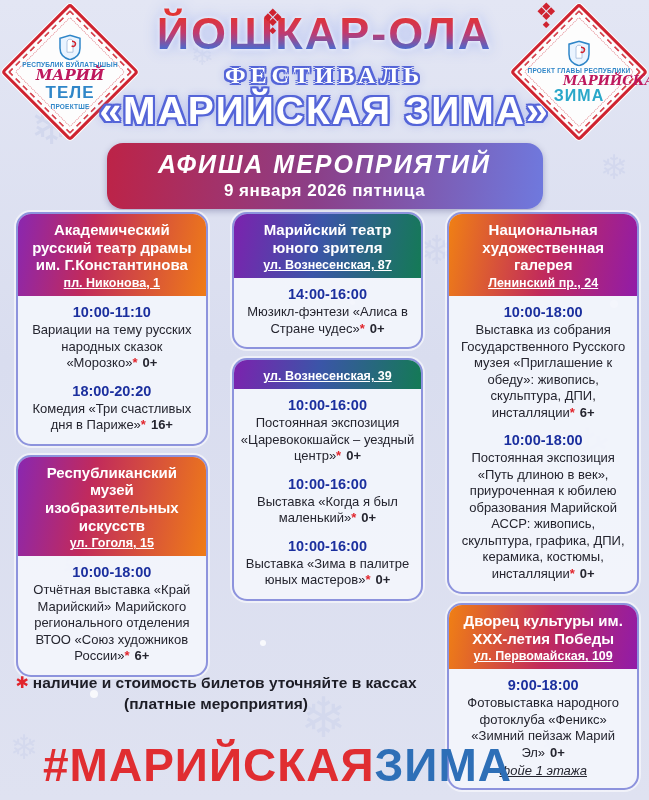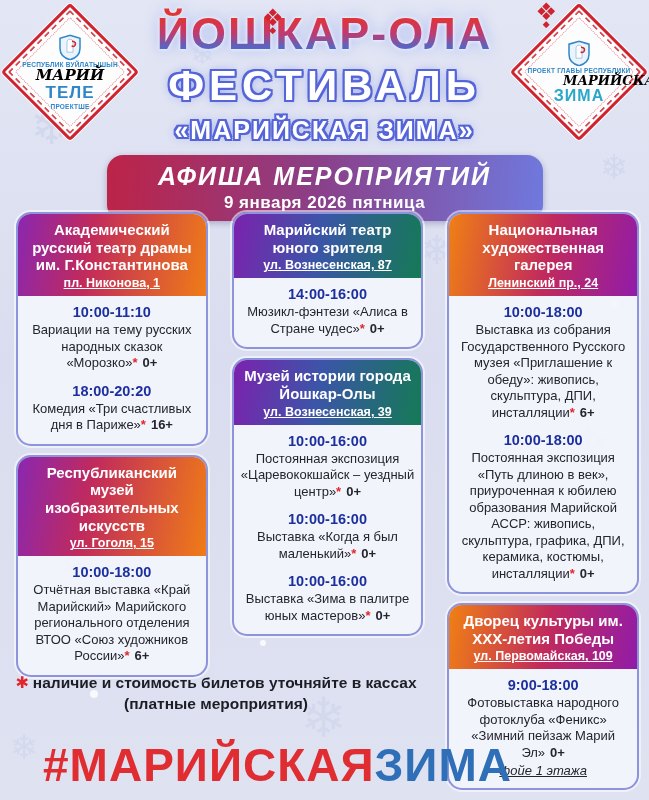--- a/index.html
+++ b/index.html
@@ -30,21 +30,21 @@
     content:"";position:absolute;inset:2px;border:2px dashed #cf2330;border-radius:2px;opacity:.85;
   }
   .diamond::after{
     content:"";position:absolute;inset:7px;border:1px dotted #d95560;border-radius:2px;opacity:.7;
   }
   .logo-content{
     position:absolute;left:50%;top:50%;width:112px;
     transform:translate(-50%,-50%);text-align:center;z-index:3;
   }
   .logo-tiny{font-size:6.5px;font-weight:bold;color:#2f86c8;letter-spacing:.2px;margin-top:1px;}
-  .logo-red{font-family:"DejaVu Serif","Liberation Serif",serif;font-style:italic;font-weight:bold;color:#000000;font-size:15px;line-height:1.05;}
+  .logo-red{font-family:"DejaVu Serif","Liberation Serif",serif;font-style:italic;font-weight:bold;color:#be185d;font-size:15px;line-height:1.05;}
   .logo-blue-big{font-weight:700;color:#2f86c8;font-size:17px;letter-spacing:1px;line-height:1.05;}
   .logo-teal{font-weight:800;color:#2aa7c9;font-size:16px;letter-spacing:1px;line-height:1.0;}
   .emblem{display:block;margin:0 auto 1px auto;}
 
   .ornament{position:absolute;color:#cf2330;text-align:center;line-height:.8;z-index:1;}
   .ornament-left{left:262px;top:8px;font-size:24px;}
   .ornament-right{right:92px;top:2px;font-size:24px;}
   .ornament small{display:block;font-size:9px;color:#cf2330;}
 
   .title-stack{position:relative;text-align:center;padding-top:8px;}
@@ -58,22 +58,22 @@
       background:linear-gradient(180deg,#e23434 18%,#c23a6e 48%,#3f6fd8 82%);
       -webkit-background-clip:text;background-clip:text;color:transparent;
     }
   }
   .outline-blue{
     color:#ffffff;font-weight:800;
     text-shadow:-2px -2px 0 #5565d8,2px -2px 0 #5565d8,-2px 2px 0 #5565d8,2px 2px 0 #5565d8,
                 0 -2px 0 #5565d8,0 2px 0 #5565d8,-2px 0 0 #5565d8,2px 0 0 #5565d8,
                 0 0 10px rgba(130,150,235,.9);
   }
-  .fest{font-size:42px;letter-spacing:5px;margin-top:2px;}
-  .festname{font-size:25px;letter-spacing:2px;margin-top:6px;}
+  .fest{font-size:24px;letter-spacing:5px;margin-top:2px;font-family:Liberation Serif, serif;}
+  .festname{font-size:39px;letter-spacing:2px;}
   .banner{
     width:416px;margin:10px auto 0 auto;padding:7px 10px 8px 10px;border-radius:16px;
     background:linear-gradient(95deg,#bd2347 0%,#8b3f88 48%,#6f79de 100%);
     box-shadow:0 2px 6px rgba(60,60,120,.35);
   }
   .banner-title{color:#fff;font-weight:800;font-size:25px;letter-spacing:2px;font-style:italic;}
   .banner-date{color:#fff;font-weight:bold;font-size:17px;margin-top:2px;letter-spacing:.5px;}
 
   
   .grid{
@@ -233,21 +233,20 @@
         <div class="card-body">
           <div class="event">
             <div class="e-time">14:00-16:00</div>
             <div class="e-desc"><span>Мюзикл-фэнтези «Алиса в Стране чудес»</span><span class="star">*</span><span class="age">0+</span></div>
           </div>
         </div>
       </section>
 
       <section class="card">
         <div class="card-head grad-purple-green">
-          <div class="v-name">Музей истории города Йошкар-Олы</div>
           <div class="v-addr">ул. Вознесенская, 39</div>
         </div>
         <div class="card-body">
           <div class="event">
             <div class="e-time">10:00-16:00</div>
             <div class="e-desc"><span>Постоянная экспозиция «Царевококшайск – уездный центр»</span><span class="star">*</span><span class="age">0+</span></div>
           </div>
           <div class="event">
             <div class="e-time">10:00-16:00</div>
             <div class="e-desc"><span>Выставка «Когда я был маленький»</span><span class="star">*</span><span class="age">0+</span></div>

